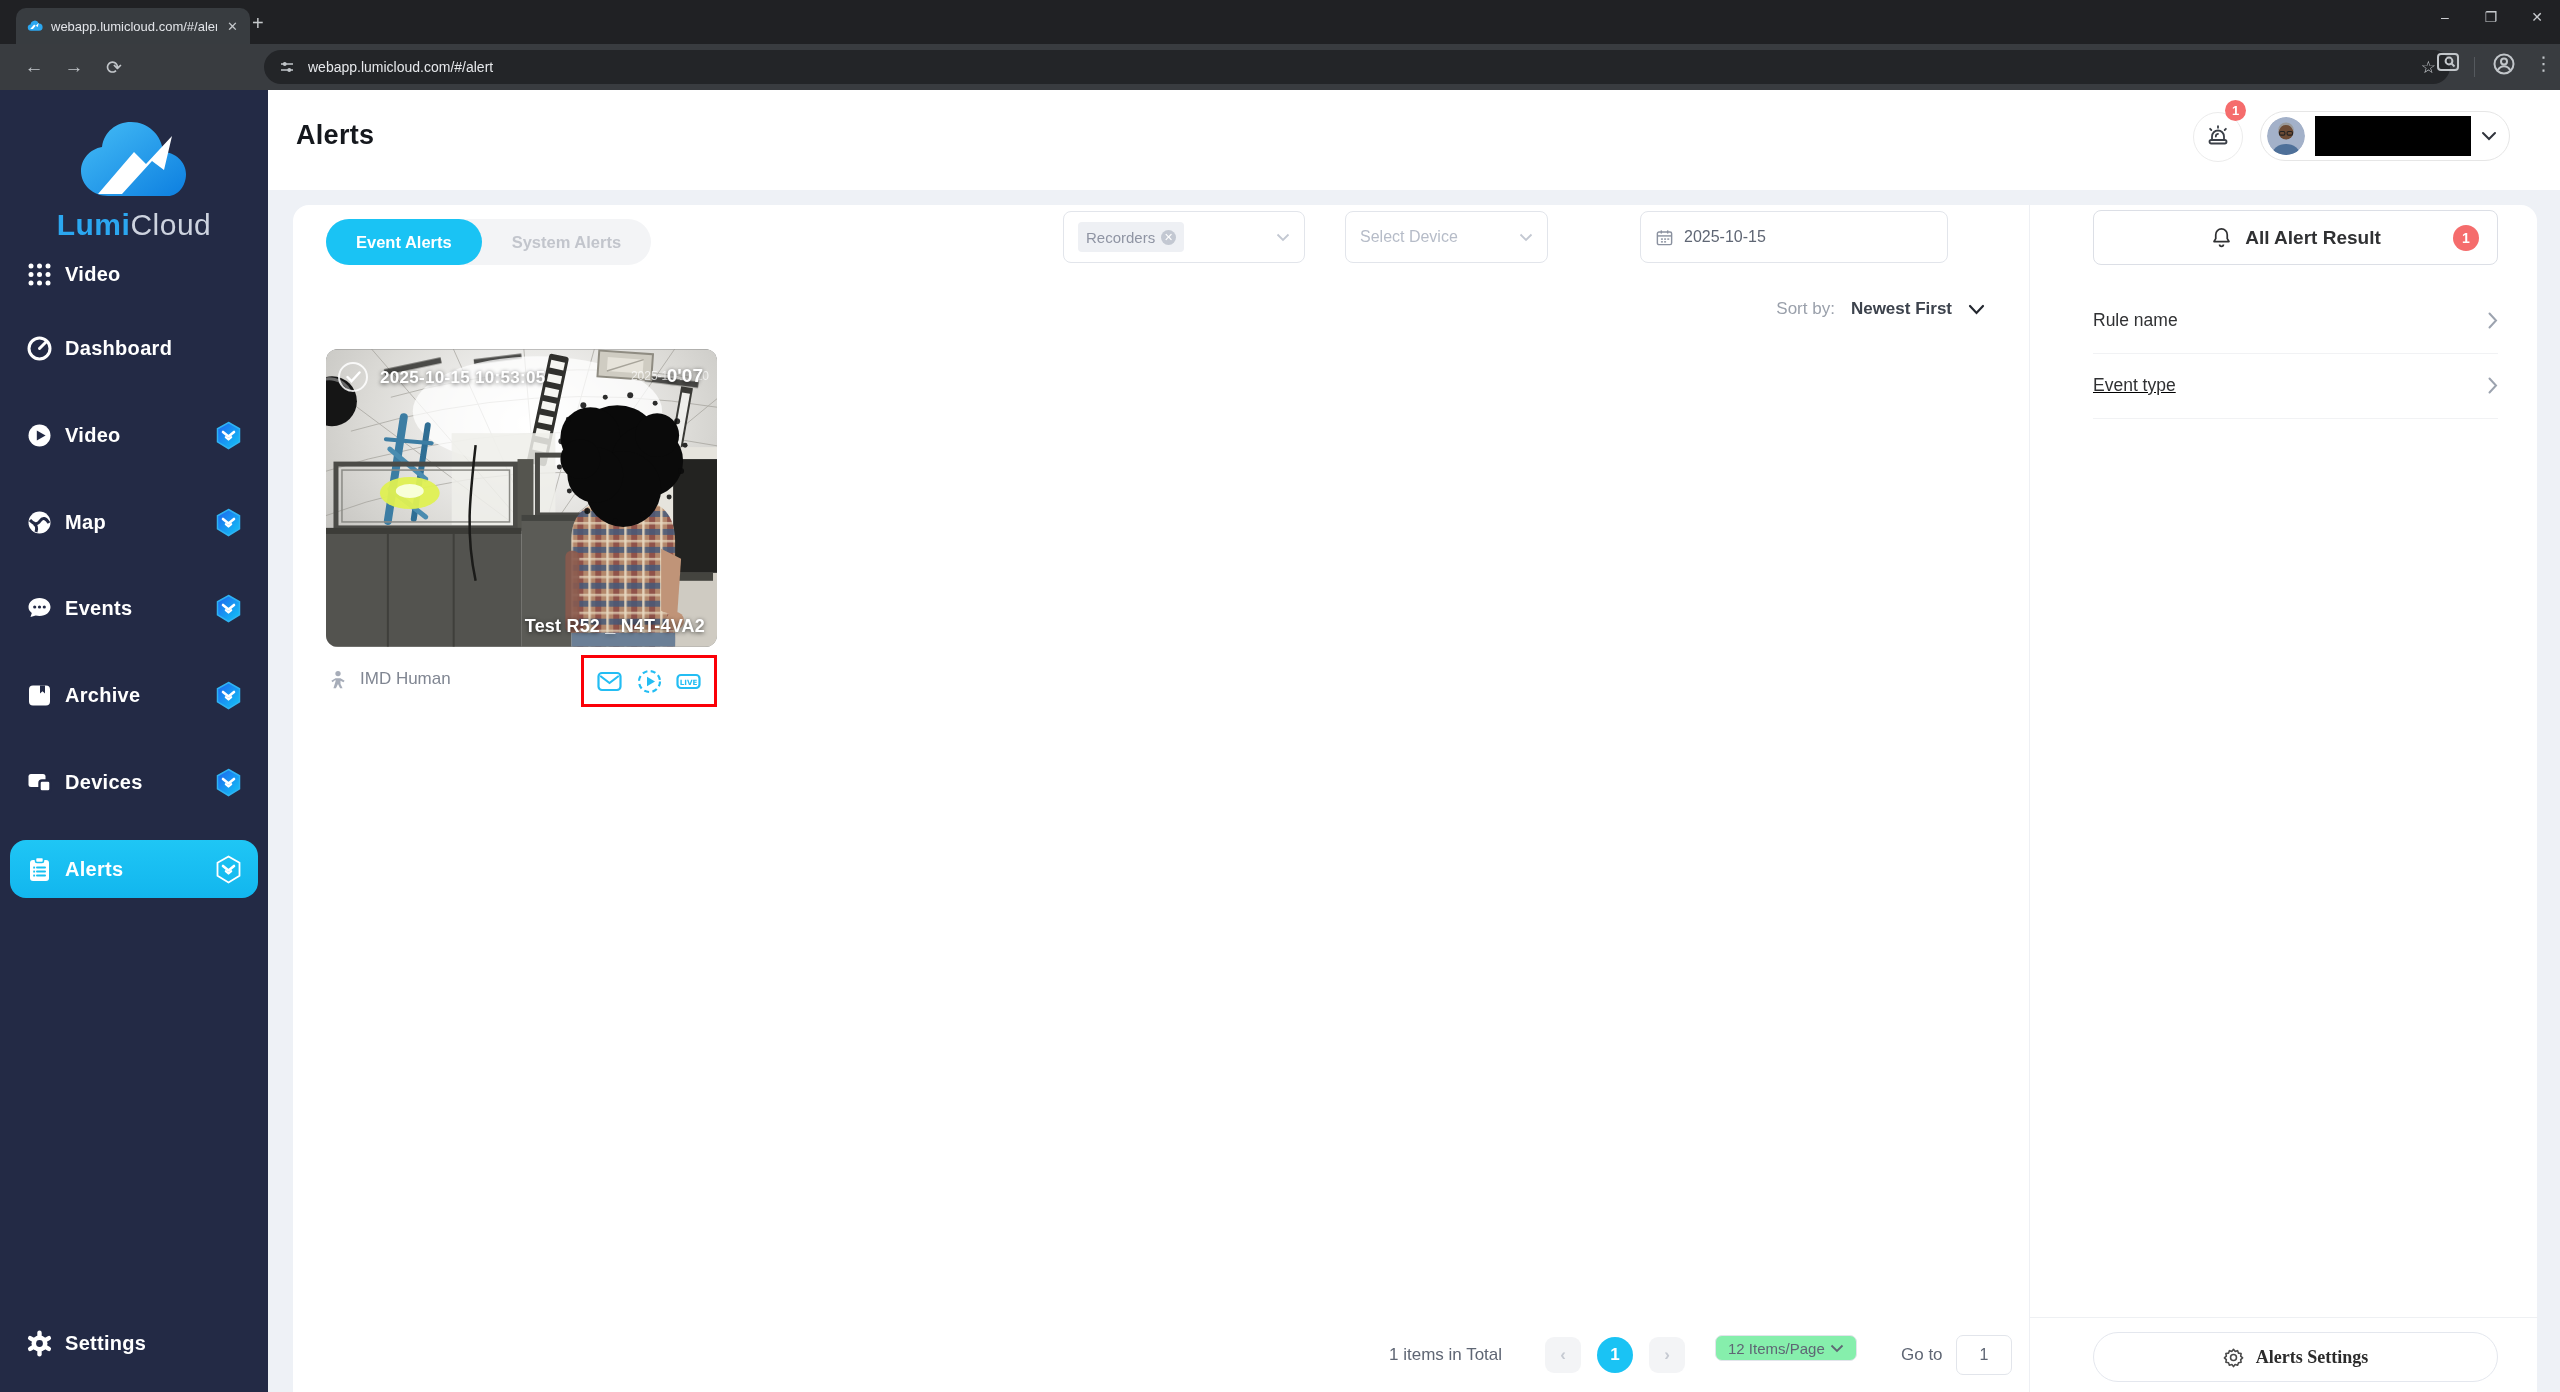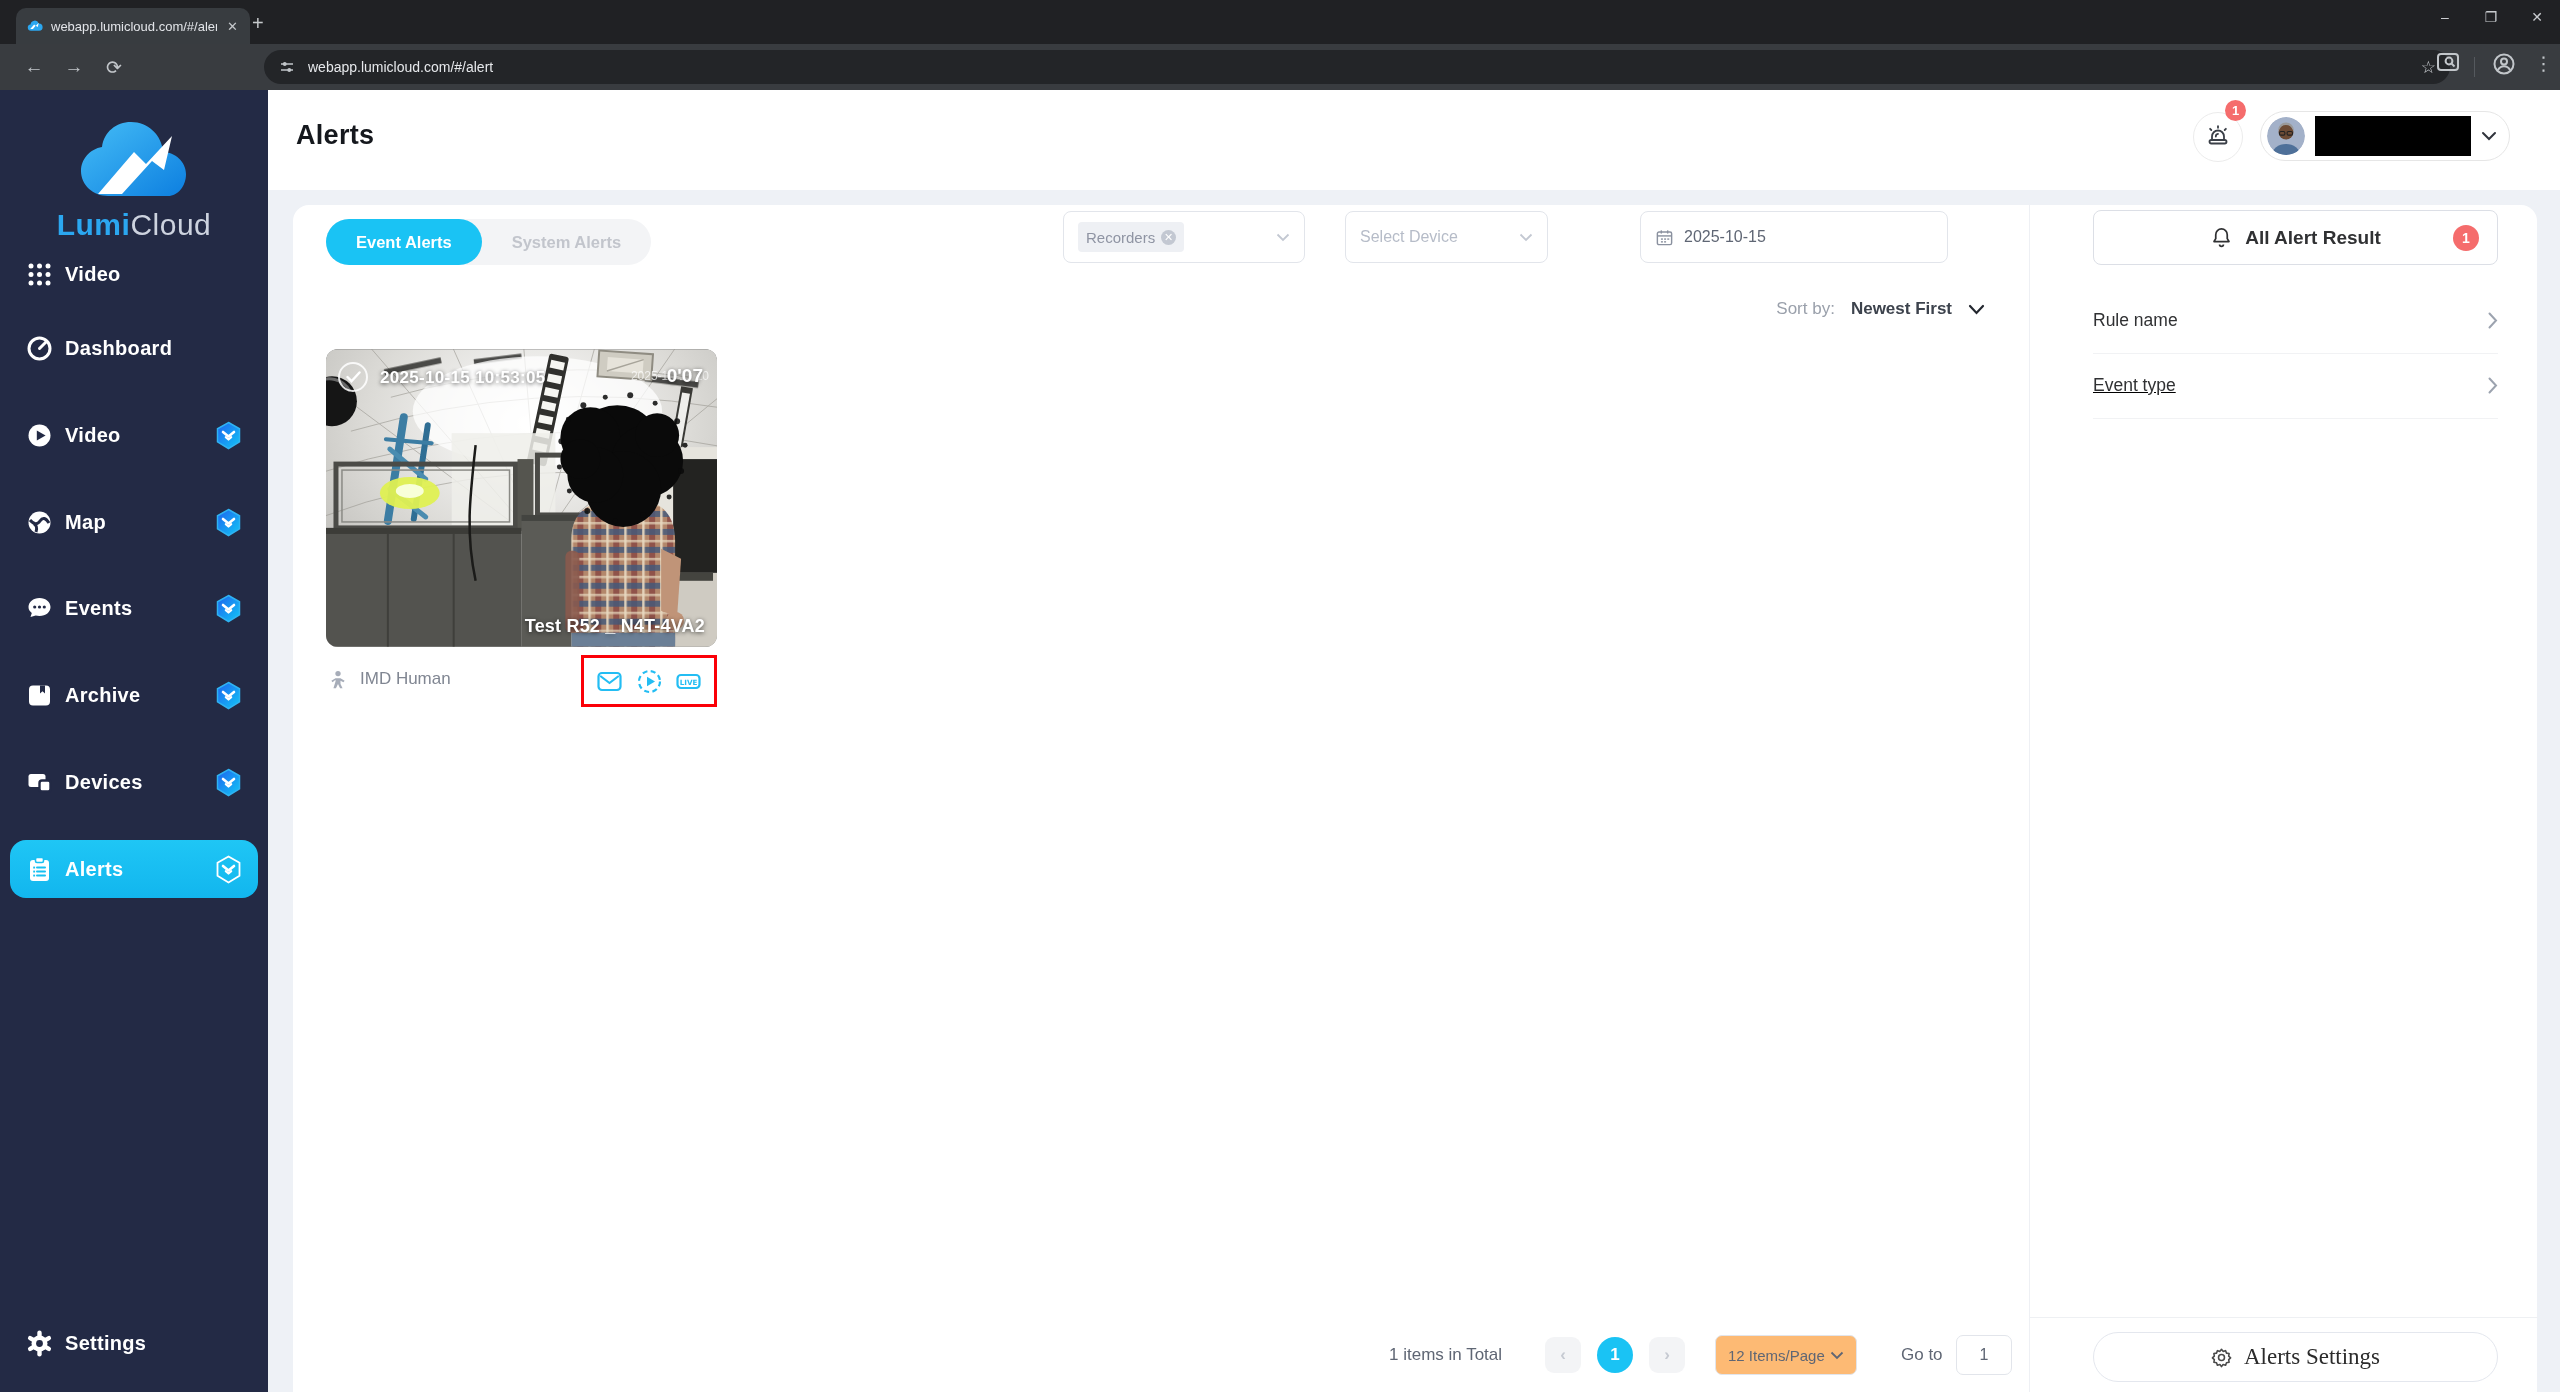--- a/index.html
+++ b/index.html
@@ -94,43 +94,43 @@
     box-sizing:border-box;display:flex;align-items:center;justify-content:space-evenly;}
   .act-ico{width:27px;height:27px;display:block;}
 
   
   .pgbtn{top:1132px;width:36px;height:36px;border-radius:9px;background:#f3f4f6;color:#c6cad2;
     font-size:17px;font-weight:bold;display:flex;align-items:center;justify-content:center;}
   #pg-total{left:1096px;top:1130px;height:40px;line-height:40px;font-size:17px;color:#5f6674;}
   #pg-prev{left:1252px;} #pg-next{left:1356px;}
   #pg-page{left:1304px;top:1132px;width:36px;height:36px;border-radius:50%;background:#1ac3f4;color:#fff;
     font-size:17px;font-weight:bold;display:flex;align-items:center;justify-content:center;}
-  #pg-size{left:1422px;top:1130px;width:142px;height:40px;border:1px solid #e2e5eb;border-radius:7px;
+  #pg-size{left:1422px;top:1130px;width:142px;height:26px;border:1px solid #e2e5eb;border-radius:7px;
     display:flex;align-items:center;justify-content:space-between;padding:0 12px;box-sizing:border-box;
-    font-size:15px;color:#5f6674;background:#fdba74;}
+    font-size:15px;color:#5f6674;background:#86efac;}
   #pg-goto-label{left:1608px;top:1130px;height:40px;line-height:40px;font-size:17px;color:#5f6674;}
   #pg-goto{left:1663px;top:1130px;width:56px;height:40px;border:1px solid #e2e5eb;border-radius:7px;
     text-align:center;font-size:16px;color:#5f6674;box-sizing:border-box;background:#fff;font-family:inherit;}
 
   
   #rpanel{left:1736px;top:0;width:508px;height:1187px;border-left:1px solid #eef0f4;box-sizing:border-box;}
   #all-alert-btn{left:63px;top:5px;width:405px;height:55px;border:1px solid #dcdfe6;border-radius:8px;
     background:#fff;display:flex;align-items:center;justify-content:center;gap:12px;box-sizing:border-box;}
   #all-alert-label{font-size:19px;font-weight:600;color:#303133;}
   #all-alert-badge{position:absolute;right:18px;top:14px;min-width:26px;height:26px;border-radius:13px;
     background:#f56c6c;color:#fff;font-size:14px;font-weight:bold;display:flex;align-items:center;
     justify-content:center;}
   .filter-row{left:63px;width:405px;height:65px;border-bottom:1px solid #f1f2f4;display:flex;
     align-items:center;justify-content:space-between;}
   .filter-row .flabel{font-size:17.5px;color:#303133;}
   #row-rule{top:83px;} #row-event{top:148px;text-decoration:underline;}
   #rp-divider{left:0;top:1112px;width:508px;height:1px;background:#eef0f3;}
   #alerts-settings-btn{left:63px;top:1127px;width:405px;height:50px;border:1px solid #e4e7ee;
     border-radius:25px;background:#fff;display:flex;align-items:center;justify-content:center;gap:12px;
-    box-sizing:border-box;font-family:"Liberation Serif",serif;font-size:23px;color:#2b2b2b;}
+    box-sizing:border-box;font-family:"Liberation Serif",serif;font-size:18px;color:#2b2b2b;font-weight:bold;}
 </style>
 </head>
 <body>
 
 <div id="screen">
 
   <div id="tabstrip" class="abs">
     <div id="tab" class="abs">
       <svg width="17" height="17" viewBox="0 0 24 24">
         <path d="M18.5 18H7a4.5 4.5 0 0 1-.6-8.96A6 6 0 0 1 18 7.6 4.8 4.8 0 0 1 18.5 18z" fill="#2ba7f0"></path>

